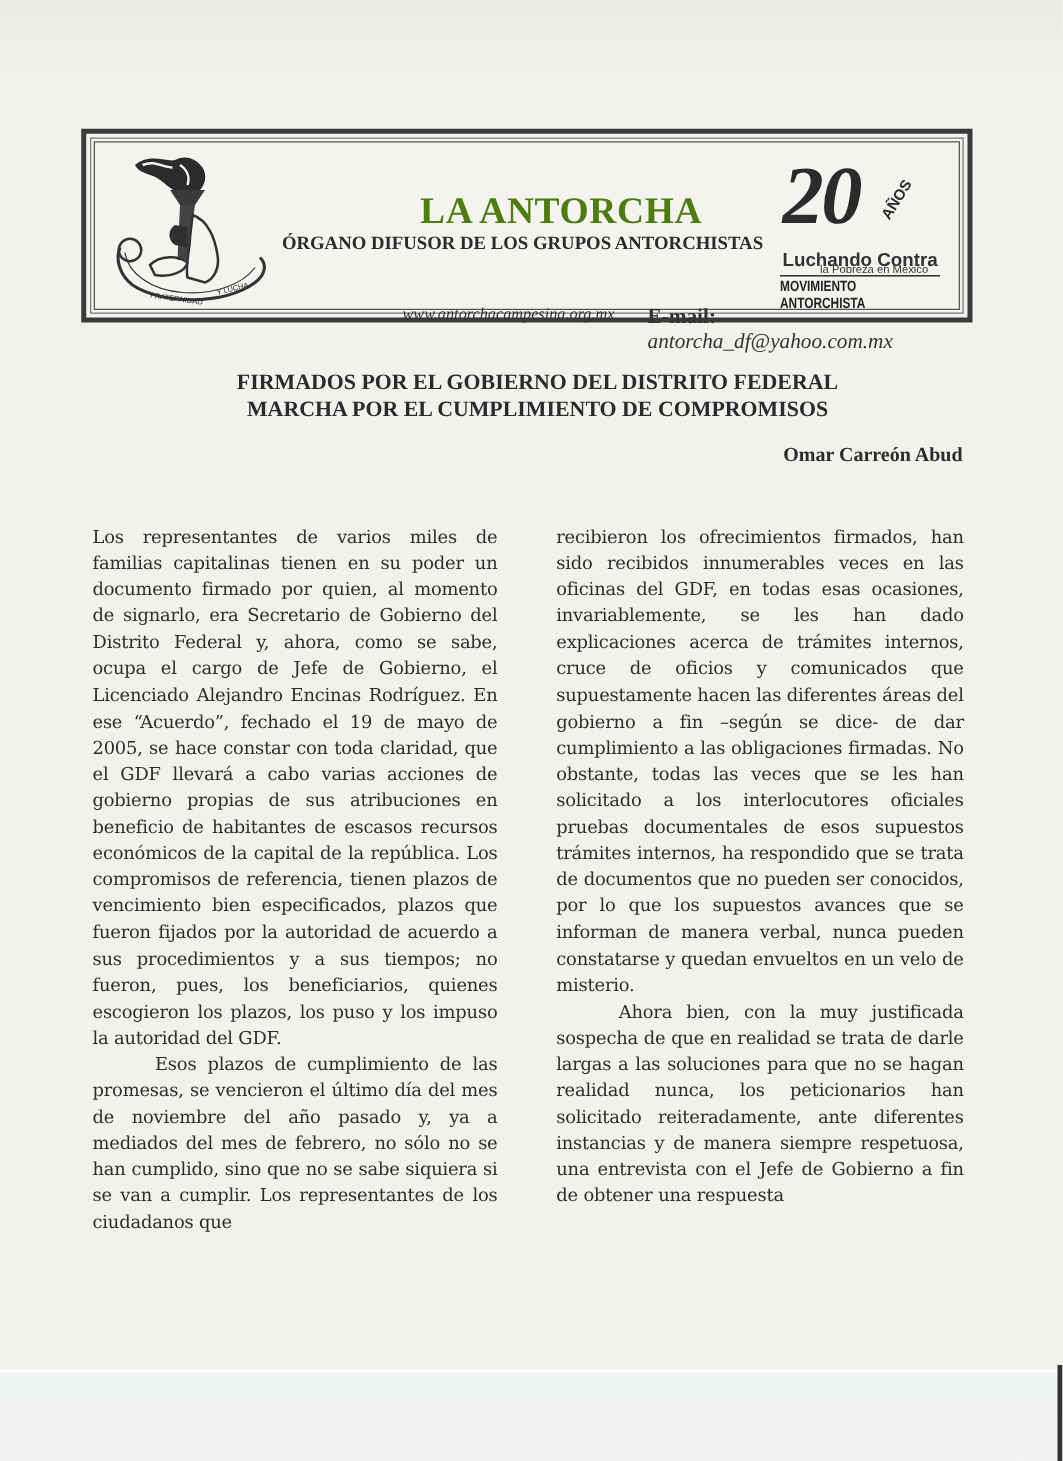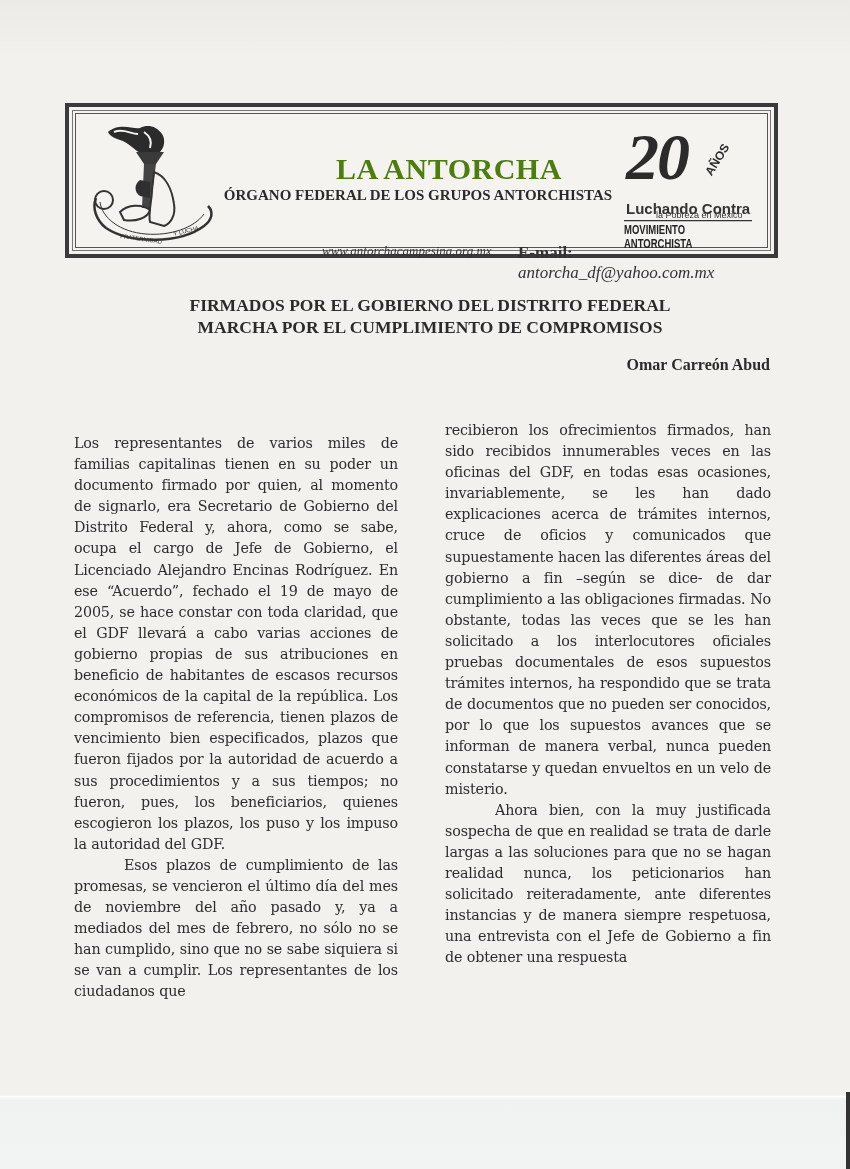--- a/index.html
+++ b/index.html
@@ -84,21 +84,21 @@
   }
   .byline {
     position: absolute; right: 80px; top: 356px;
     font-family: "Liberation Serif", serif; font-weight: bold; font-size: 16px; color: #2b2b2b;
   }
   .col {
     position: absolute; top: 420px; width: 324px;
     font-family: "DejaVu Serif", serif; font-size: 14.3px; line-height: 21.1px;
     text-align: justify; color: #2d2d2d; letter-spacing: -0.15px;
   }
-  .col.left { left: 74px; margin-top: 13px; }
+  .col.left { left: 74px; }
   .col.right { left: 445px; width: 326px; }
   .col p { margin: 0; }
   .col p.indent { text-indent: 50px; }
 </style>
 </head>
 <body>
 
 <div class="page-bg"></div>
 <div class="fold-h" style="top:1096px"></div>
 <div class="fold-right" style="top:1092px;height:77px"></div>
@@ -122,21 +122,21 @@
 
       <path d="M6 78 C2 88,6 100,16 108 C40 124,90 124,114 106 C122 100,124 92,118 86" fill="none" stroke="#333" stroke-width="2.5"></path>
       <path d="M10 82 C12 98,30 112,56 114 C80 116,104 108,114 94" fill="none" stroke="#333" stroke-width="1"></path>
       <circle cx="14" cy="80" r="9" fill="none" stroke="#333" stroke-width="2"></circle>
       <text x="30" y="118" font-family="Liberation Sans, sans-serif" font-size="6" fill="#333" transform="rotate(8 30 118)">FRATERNIDAD</text>
       <text x="84" y="116" font-family="Liberation Sans, sans-serif" font-size="6" fill="#333" transform="rotate(-14 84 116)">Y LUCHA</text>
     </svg>
 
     <div class="title">LA ANTORCHA</div>
     <div class="subtitle">
-      <div>ÓRGANO FEDERAL DE LOS GRUPOS ANTORCHISTAS</div>
+      <div>ÓRGANO DIFUSOR DE LOS GRUPOS ANTORCHISTAS</div>
     </div>
     <div class="web">www.antorchacampesina.org.mx</div>
     <div class="email">
       <b>E-mail:</b>
       <i>antorcha_df@yahoo.com.mx</i>
     </div>
 
     <div class="big30">20</div>
     <div class="anos">AÑOS</div>
     <div class="lucha1">Luchando Contra</div>

